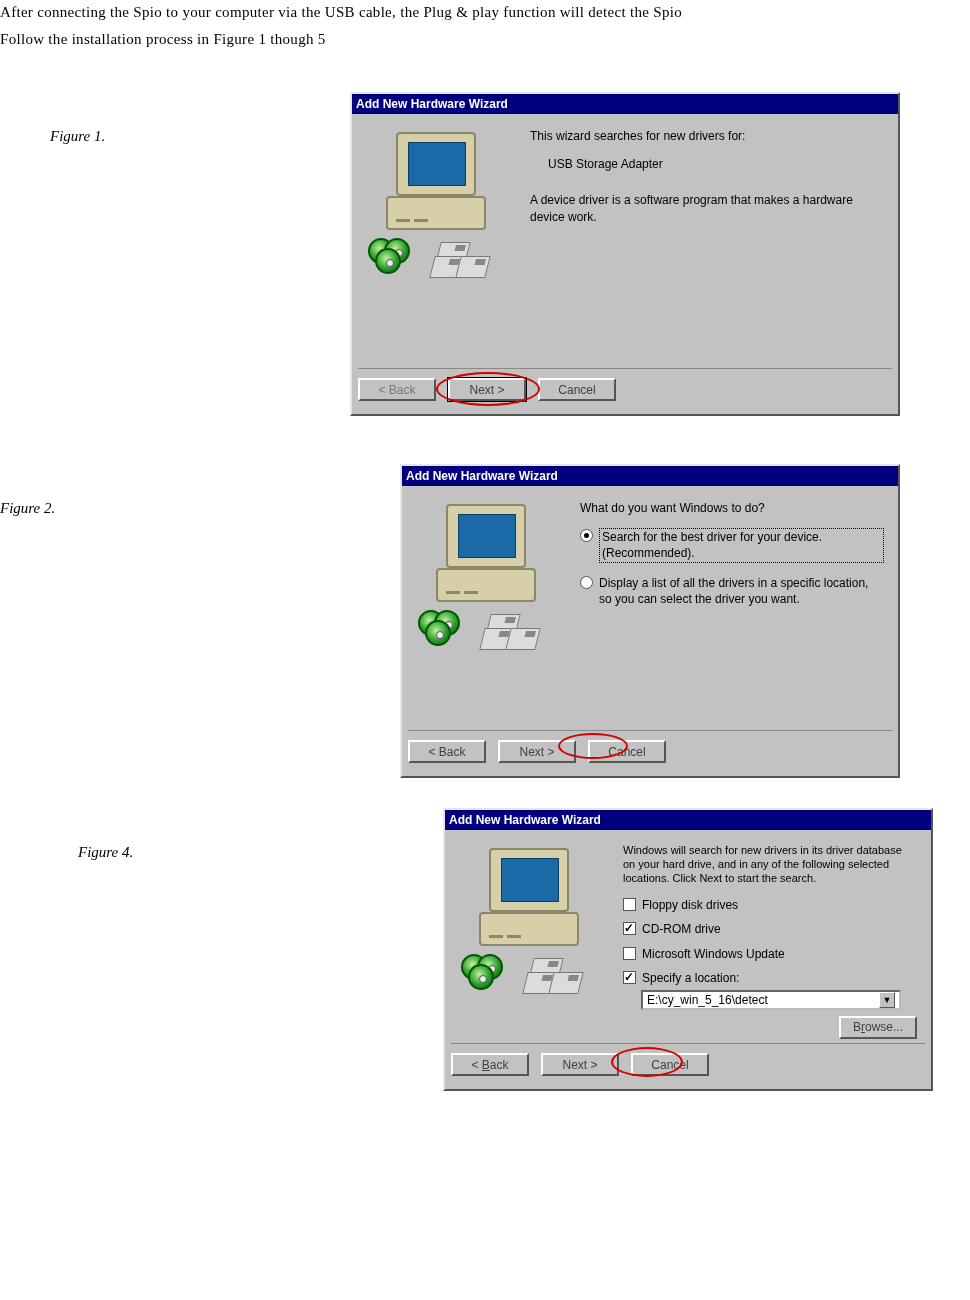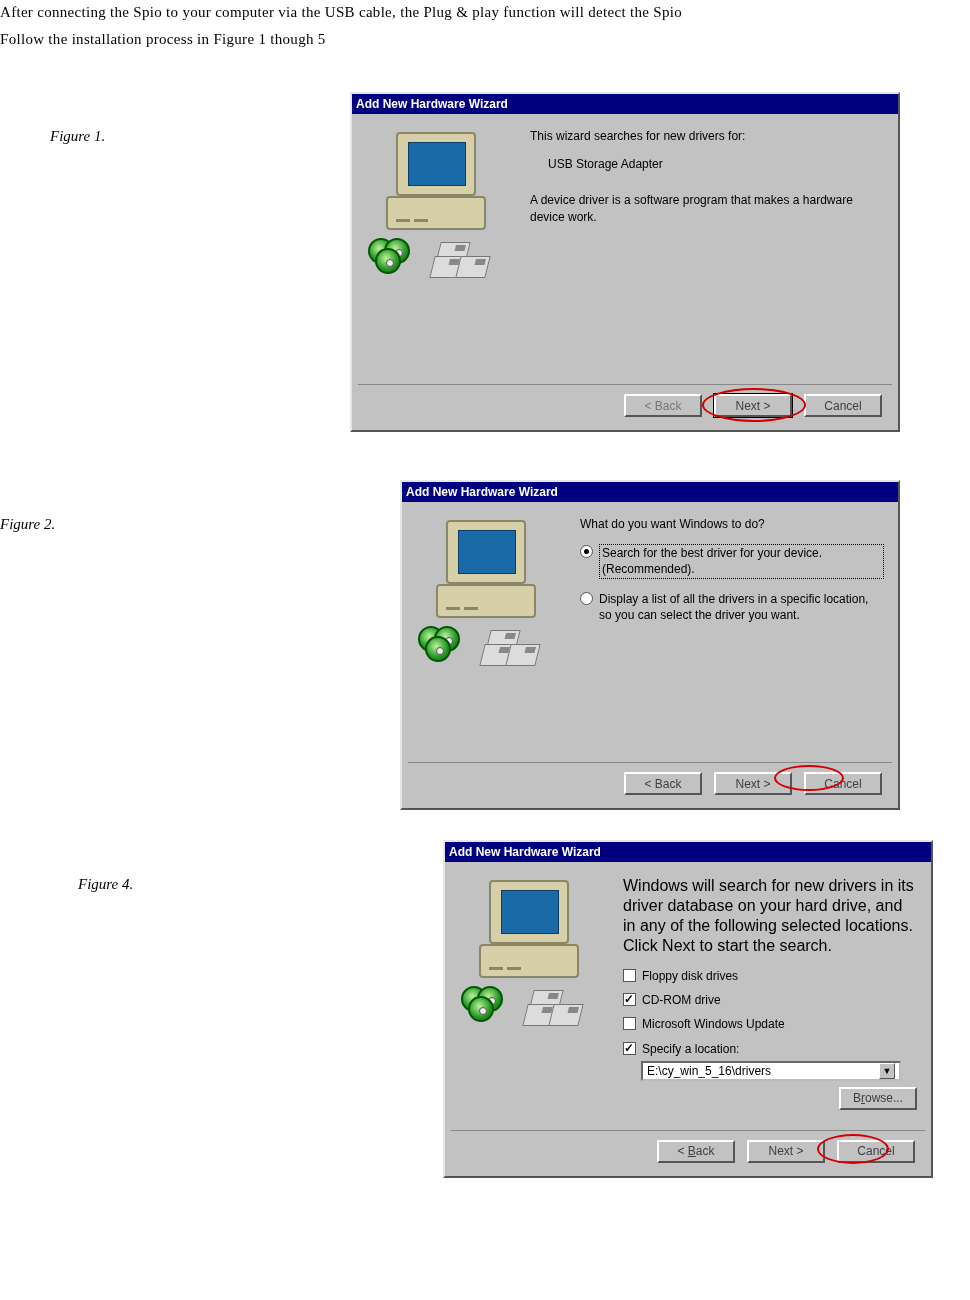--- a/index.html
+++ b/index.html
@@ -160,23 +160,22 @@
     background:#c2c2c2;
     border:1px solid #555;
     border-top-color:#fff; border-left-color:#fff;
     font-size:9px; line-height:14px; text-align:center;
   }
   .browse-row { text-align: right; margin-top:6px; }
 
   .button-bar {
     height: 42px;
     border-top: 1px solid #888;
-    margin: 16px 6px 4px 6px;
+    margin: 0 6px 4px 6px;
     display:flex;
-    justify-content:flex-end;
     align-items:center;
     gap: 12px;
     padding-right: 10px;
     position: relative;
   }
   .win-btn {
     min-width: 78px;
     height: 23px;
     background:#c2c2c2;
     border: 2px solid #555;
@@ -195,21 +194,21 @@
   .highlight-oval {
     position:absolute;
     border: 2px solid #d40000;
     border-radius: 50%;
     pointer-events: none;
   }
 
   .dlg1 { width: 550px; }
   .dlg2 { width: 500px; }
   .dlg3 { width: 490px; }
-  .dlg3 .content-pane .desc { font-size:16px; line-height:1.25; }
+  .dlg3 .content-pane .desc { font-size:11px; line-height:1.25; }
   .dlg3 .dialog-body { padding-bottom: 4px; }
   .dlg3 .check-row { margin-bottom: 8px; }
 </style>
 </head>
 <body>
 
 <div class="page">
 
   <div class="intro">
     <div class="line1">After connecting the Spio to your computer via the USB cable, the Plug &amp; play function will detect the Spio</div>
@@ -340,21 +339,21 @@
           <div class="check-row">
             <div class="check-outer"></div>
             <div class="radio-label"><span class="ul">M</span><span id="mu-rest">icrosoft Windows Update</span></div>
           </div>
           <div class="check-row" style="margin-bottom:8px">
             <div class="check-outer sel"></div>
             <div class="radio-label">Specify a <span class="ul">l</span>ocation:</div>
           </div>
           <div class="location-block">
             <div class="text-input">
-              <span>E:\cy_win_5_16\drivers</span>
+              <span>E:\cy_win_5_16\detect</span>
               <span class="dropdown-btn">▼</span>
             </div>
             <div class="browse-row">
               <div class="win-btn" style="display:inline-flex">
                   <span>B<span class="ul">r</span>owse...</span>
                 </div>
             </div>
           </div>
         </div>
       </div>

